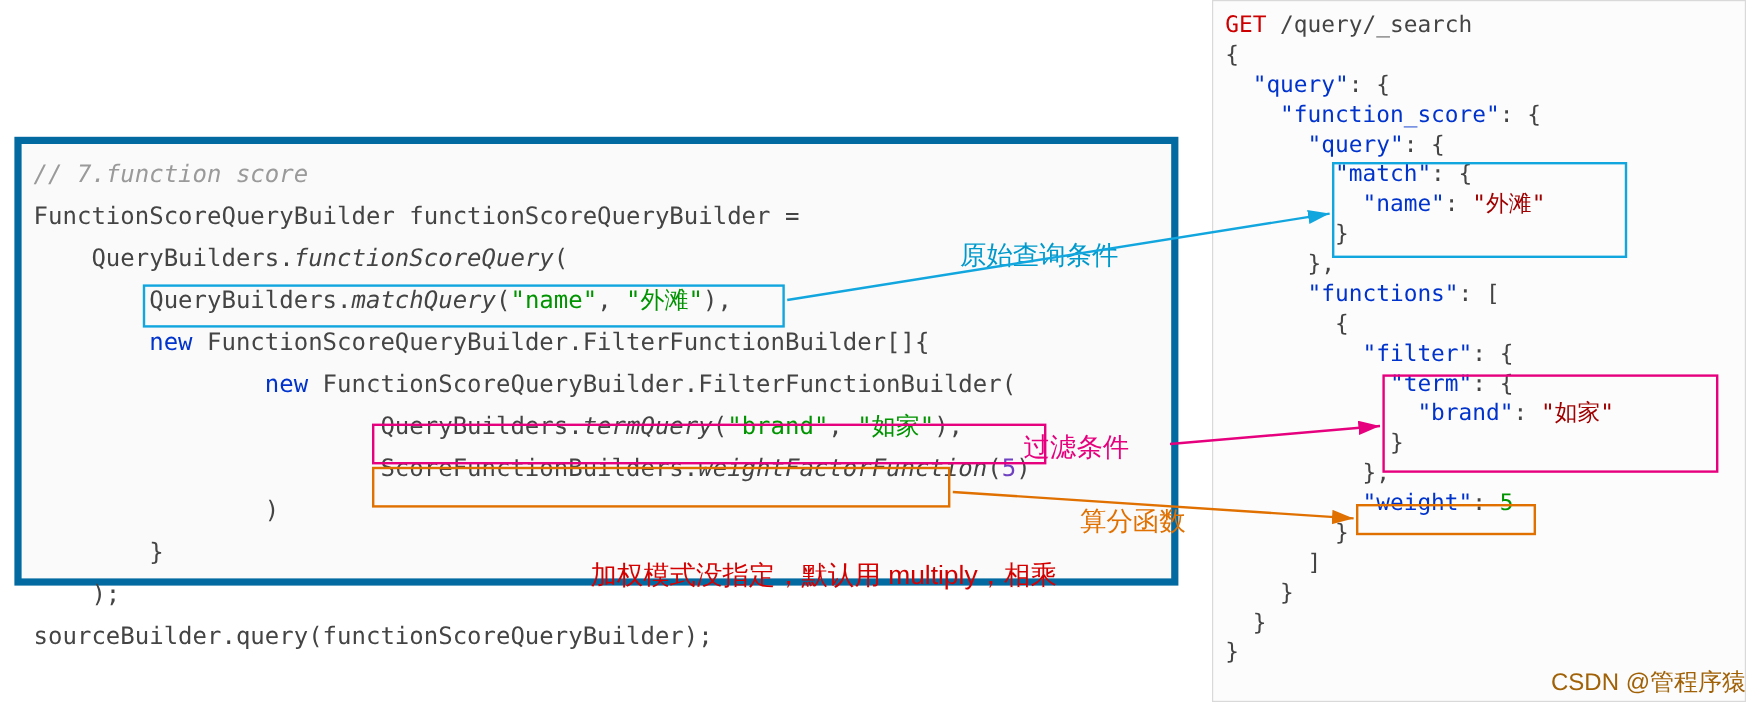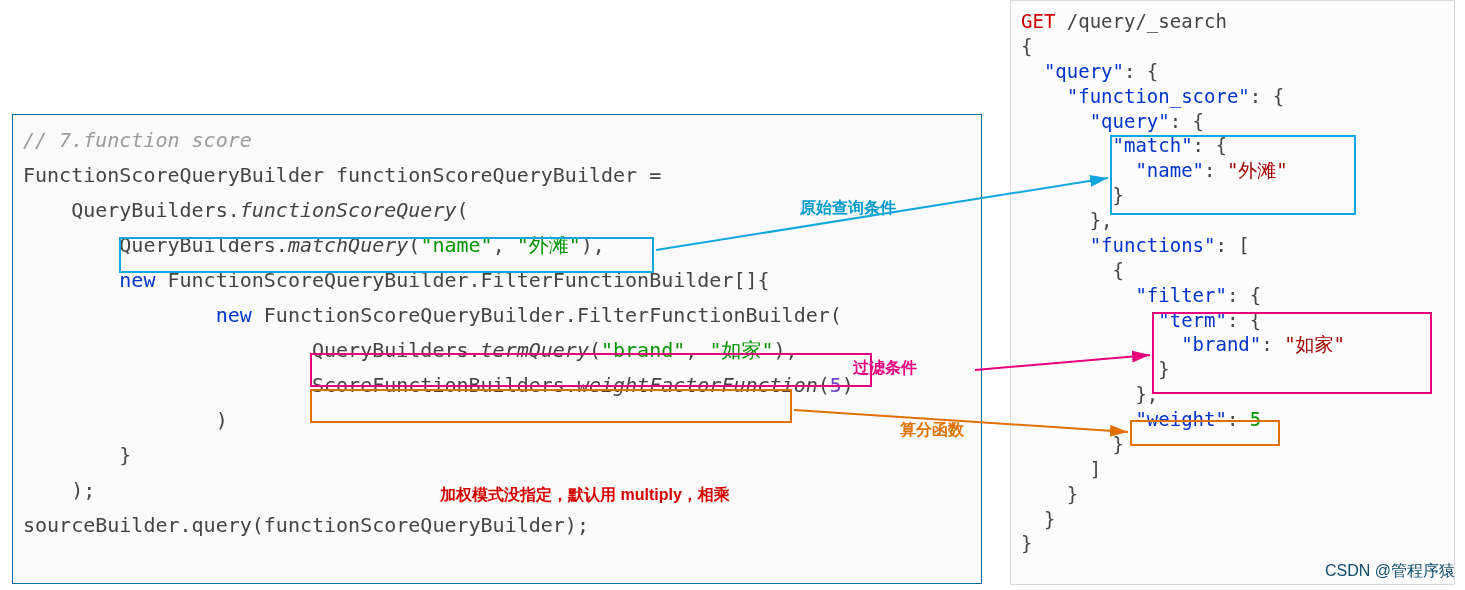--- a/index.html
+++ b/index.html
@@ -12,22 +12,22 @@
     font-size: 20px;
     color: #444;
     position: relative;
     overflow: hidden;
   }
   .left-box {
     position: absolute;
     left: 12px;
     top: 114px;
     width: 970px;
-    height: 470px;
-    border: 1px solid #0369a1;
+    height: 374px;
+    border: 6px solid #0369a1;
     background: #fafafa;
     box-sizing: border-box;
   }
   .right-box {
     position: absolute;
     left: 1010px;
     top: 0px;
     width: 445px;
     height: 585px;
     border: 1px solid #d9d9d9;
@@ -45,22 +45,22 @@
   .comment { color: #9a9a9a; font-style: italic; }
   .s-it    { font-style: italic; }
   .s-bold  { font-weight: normal; }
   .green   { color: #009400; }
   .blue    { color: #0033cc; }
   .red     { color: #cc0000; }
   .darkred { color: #a00000; }
   .purple  { color: #6f42c1; }
   .label {
     position: absolute;
-    font-weight: bold;
-    font-size: 16px;
+    font-weight: normal;
+    font-size: 22px;
     white-space: nowrap;
     font-family: "Microsoft YaHei", "PingFang SC", sans-serif;
   }
   .l-blue   { color: #0099cc; }
   .l-pink   { color: #e6007e; }
   .l-orange { color: #e07000; }
   .l-red    { color: #d40000; }
 
   .hl {
     position: absolute;
@@ -76,22 +76,22 @@
   svg.arrows {
     position: absolute;
     left: 0; top: 0;
     width: 1465px; height: 590px;
     pointer-events: none;
   }
   .watermark {
     position: absolute;
     right: 10px;
     bottom: 8px;
-    font-size: 16px;
-    color: #0c4a6e;
+    font-size: 20px;
+    color: #a16207;
     font-family: "Microsoft YaHei", sans-serif;
   }
 </style>
 </head>
 <body>
 
 <div class="left-box">
 <pre><span class="comment">// 7.function score</span>
 <span>FunctionScoreQueryBuilder functionScoreQueryBuilder =</span>
 <span>    QueryBuilders.</span><span class="s-it">functionScoreQuery</span><span>(</span>
@@ -135,21 +135,21 @@
 <div class="hl hl-pink" style="left:310px; top:353px; width:562px; height:34px;"></div>
 <div class="hl hl-orange" style="left:310px; top:389px; width:482px; height:34px;"></div>
 
 <div class="hl hl-blue" style="left:1110px; top:135px; width:246px; height:80px;"></div>
 <div class="hl hl-pink" style="left:1152px; top:312px; width:280px; height:82px;"></div>
 <div class="hl hl-orange" style="left:1130px; top:420px; width:150px; height:26px;"></div>
 
 <div class="label l-blue" style="left:800px; top:198px;">原始查询条件</div>
 <div class="label l-pink" style="left:853px; top:358px;">过滤条件</div>
 <div class="label l-orange" style="left:900px; top:420px;">算分函数</div>
-<div class="label l-red" style="left:440px; top:465px;margin-top:20px;">加权模式没指定，默认用 multiply，相乘</div>
+<div class="label l-red" style="left:492px; top:465px;">加权模式没指定，默认用 multiply，相乘</div>
 
 <svg class="arrows">
   <defs>
     <marker id="ah-blue" markerWidth="10" markerHeight="10" refX="9" refY="3" orient="auto">
       <path d="M0,0 L9,3 L0,6 Z" fill="#12a6df"></path>
     </marker>
     <marker id="ah-pink" markerWidth="10" markerHeight="10" refX="9" refY="3" orient="auto">
       <path d="M0,0 L9,3 L0,6 Z" fill="#e6007e"></path>
     </marker>
     <marker id="ah-orange" markerWidth="10" markerHeight="10" refX="9" refY="3" orient="auto">

